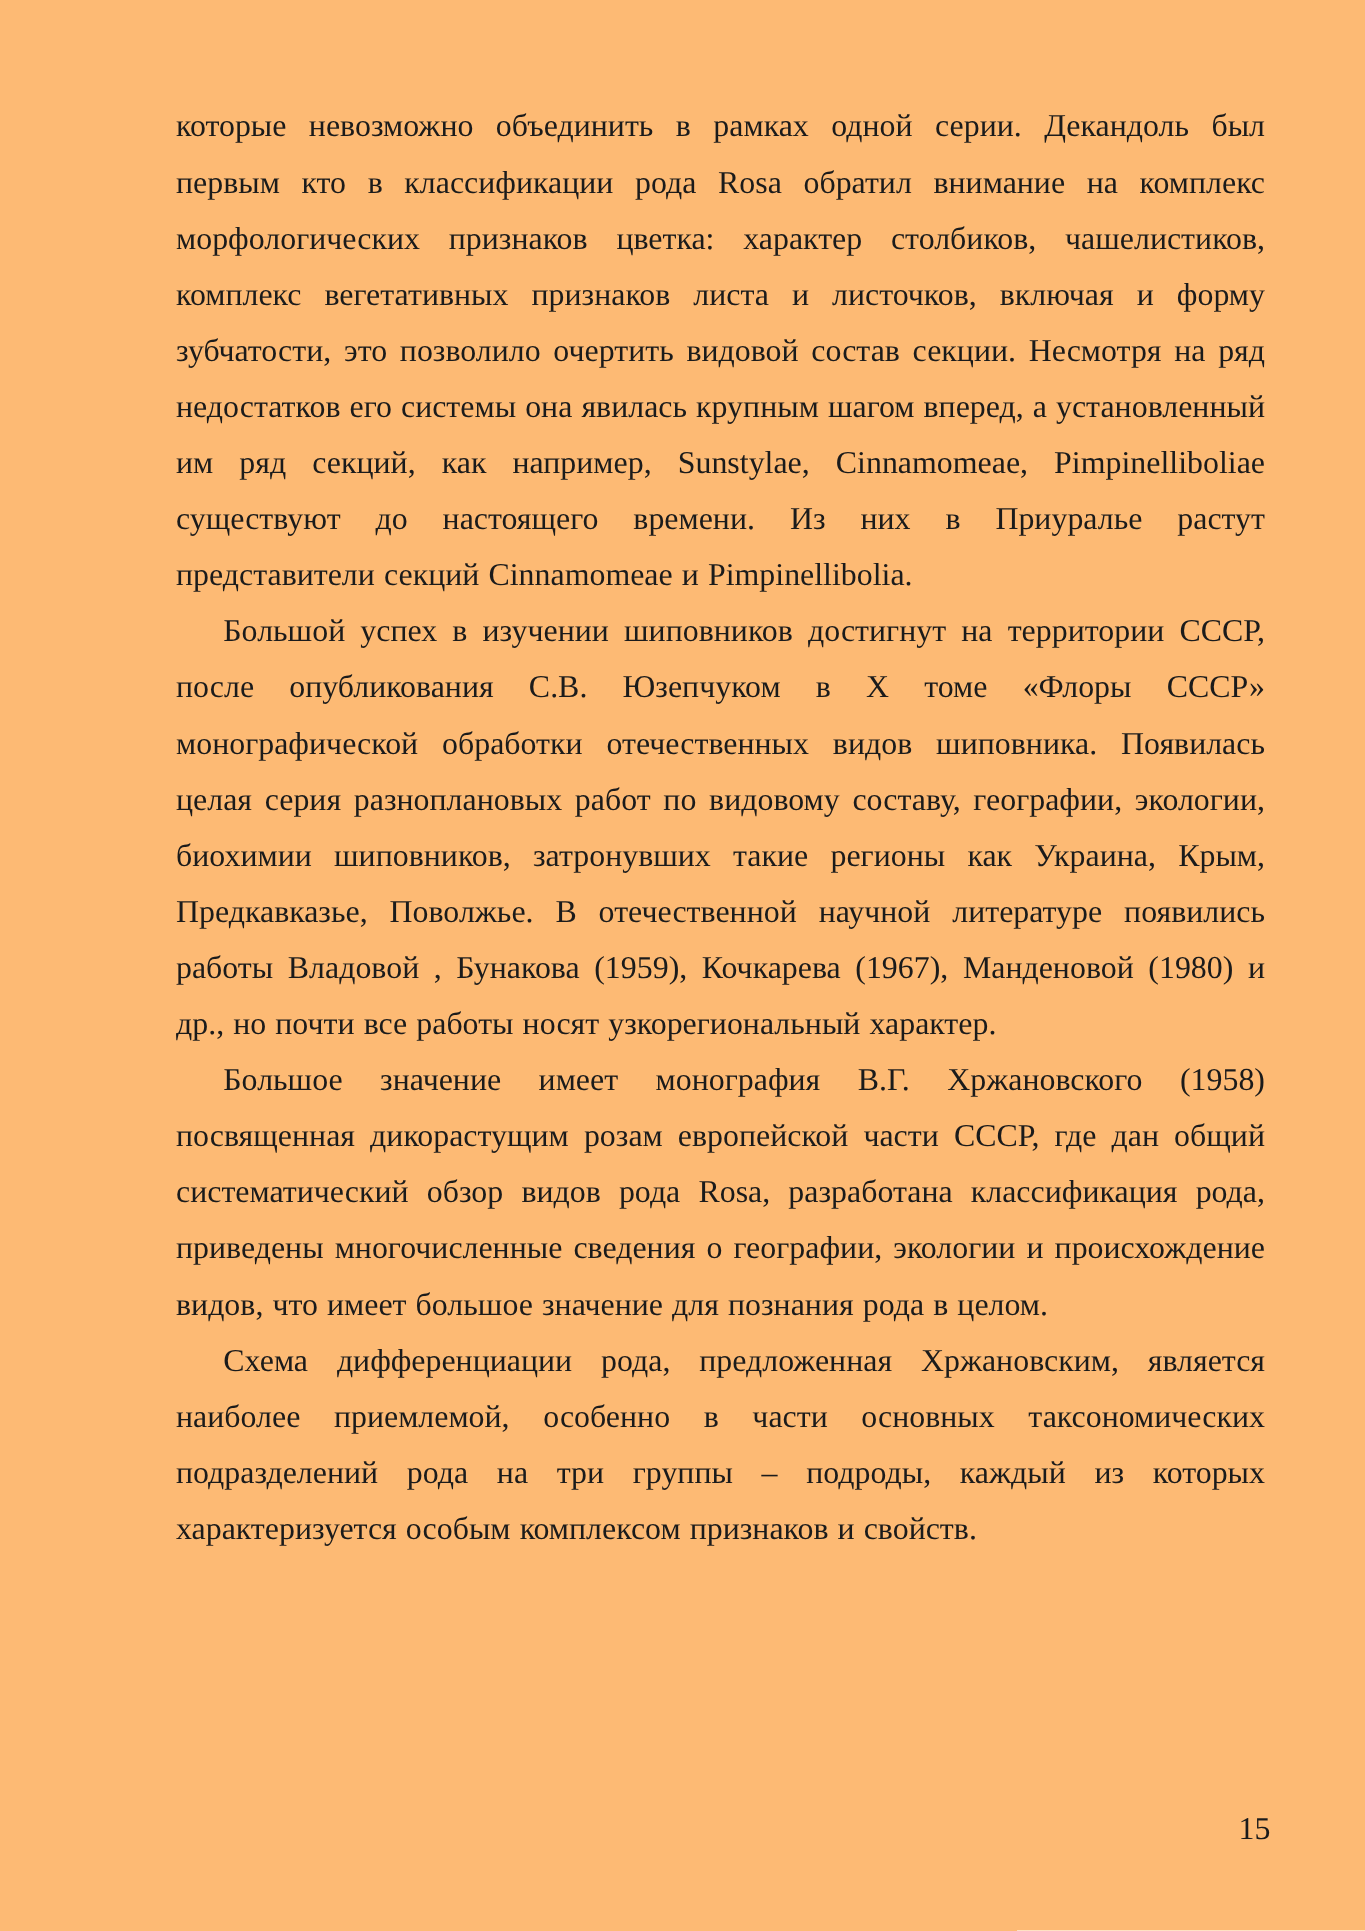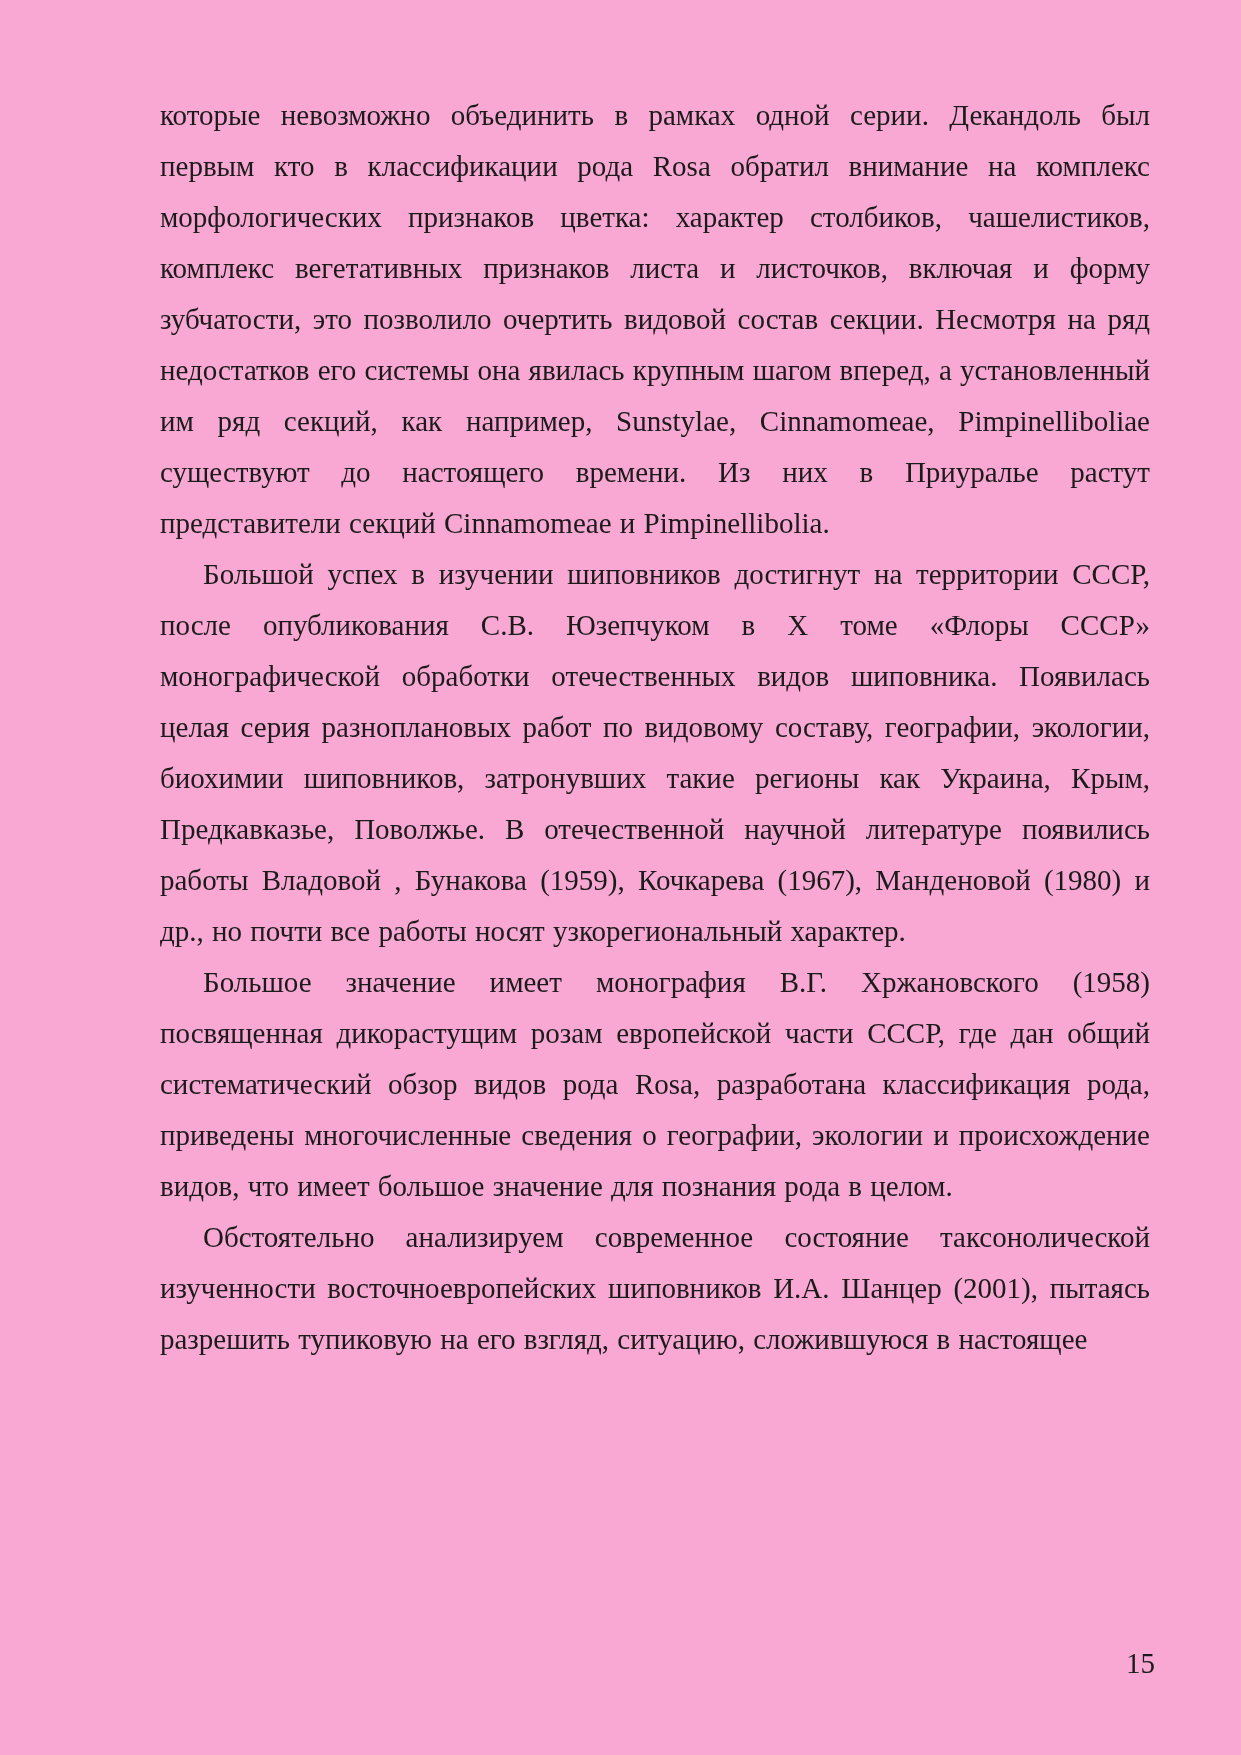--- a/index.html
+++ b/index.html
@@ -4,21 +4,21 @@
 <style>
   html, body {
     margin: 0;
     padding: 0;
     background: #ffffff;
   }
   .page {
     position: relative;
     width: 1241px;
     height: 1755px;
-    background: #f9a8d4;
+    background: #fdba74;
     overflow: hidden;
     font-family: "Liberation Serif", "DejaVu Serif", serif;
     color: #1b1b1b;
   }
   .text-block {
     position: absolute;
     left: 160px;
     top: 90px;
     width: 990px;
   }
@@ -44,18 +44,18 @@
 </style>
 </head>
 <body>
 
 <div class="page">
 
   <div class="text-block">
     <p class="para">которые невозможно объединить в рамках одной серии. Декандоль был первым кто в классификации рода Rosa обратил внимание на комплекс морфологических признаков цветка: характер столбиков, чашелистиков, комплекс вегетативных признаков листа и листочков, включая и форму зубчатости, это позволило очертить видовой состав секции. Несмотря на ряд недостатков его системы она явилась крупным шагом вперед, а установленный им ряд секций, как например, Sunstylae, Cinnamomeae, Pimpinelliboliae существуют до настоящего времени. Из них в Приуралье растут представители секций Cinnamomeae и Pimpinellibolia.</p>
     <p class="para indent">Большой успех в изучении шиповников достигнут на территории СССР, после опубликования С.В. Юзепчуком в X томе «Флоры СССР» монографической обработки отечественных видов шиповника. Появилась целая серия разноплановых работ по видовому составу, географии, экологии, биохимии шиповников, затронувших такие регионы как Украина, Крым, Предкавказье, Поволжье. В отечественной научной литературе появились работы Владовой , Бунакова (1959), Кочкарева (1967), Манденовой (1980) и др., но почти все работы носят узкорегиональный характер.</p>
     <p class="para indent">Большое значение имеет монография В.Г. Хржановского (1958) посвященная дикорастущим розам европейской части СССР, где дан общий систематический обзор видов рода Rosa, разработана классификация рода, приведены многочисленные сведения о географии, экологии и происхождение видов, что имеет большое значение для познания рода в целом.</p>
-    <p class="para indent">Обстоятельно анализируем современное состояние таксонолической изученности восточноевропейских шиповников И.А. Шанцер (2001), пытаясь разрешить тупиковую на его взгляд, ситуацию, сложившуюся в настоящее</p>
+    <p class="para indent">Схема дифференциации рода, предложенная Хржановским, является наиболее приемлемой, особенно в части основных таксономических подразделений рода на три группы – подроды, каждый из которых характеризуется особым комплексом признаков и свойств.</p>
   </div>
 
   <div class="page-number">15</div>
 
 </div>
 
 </body></html>

